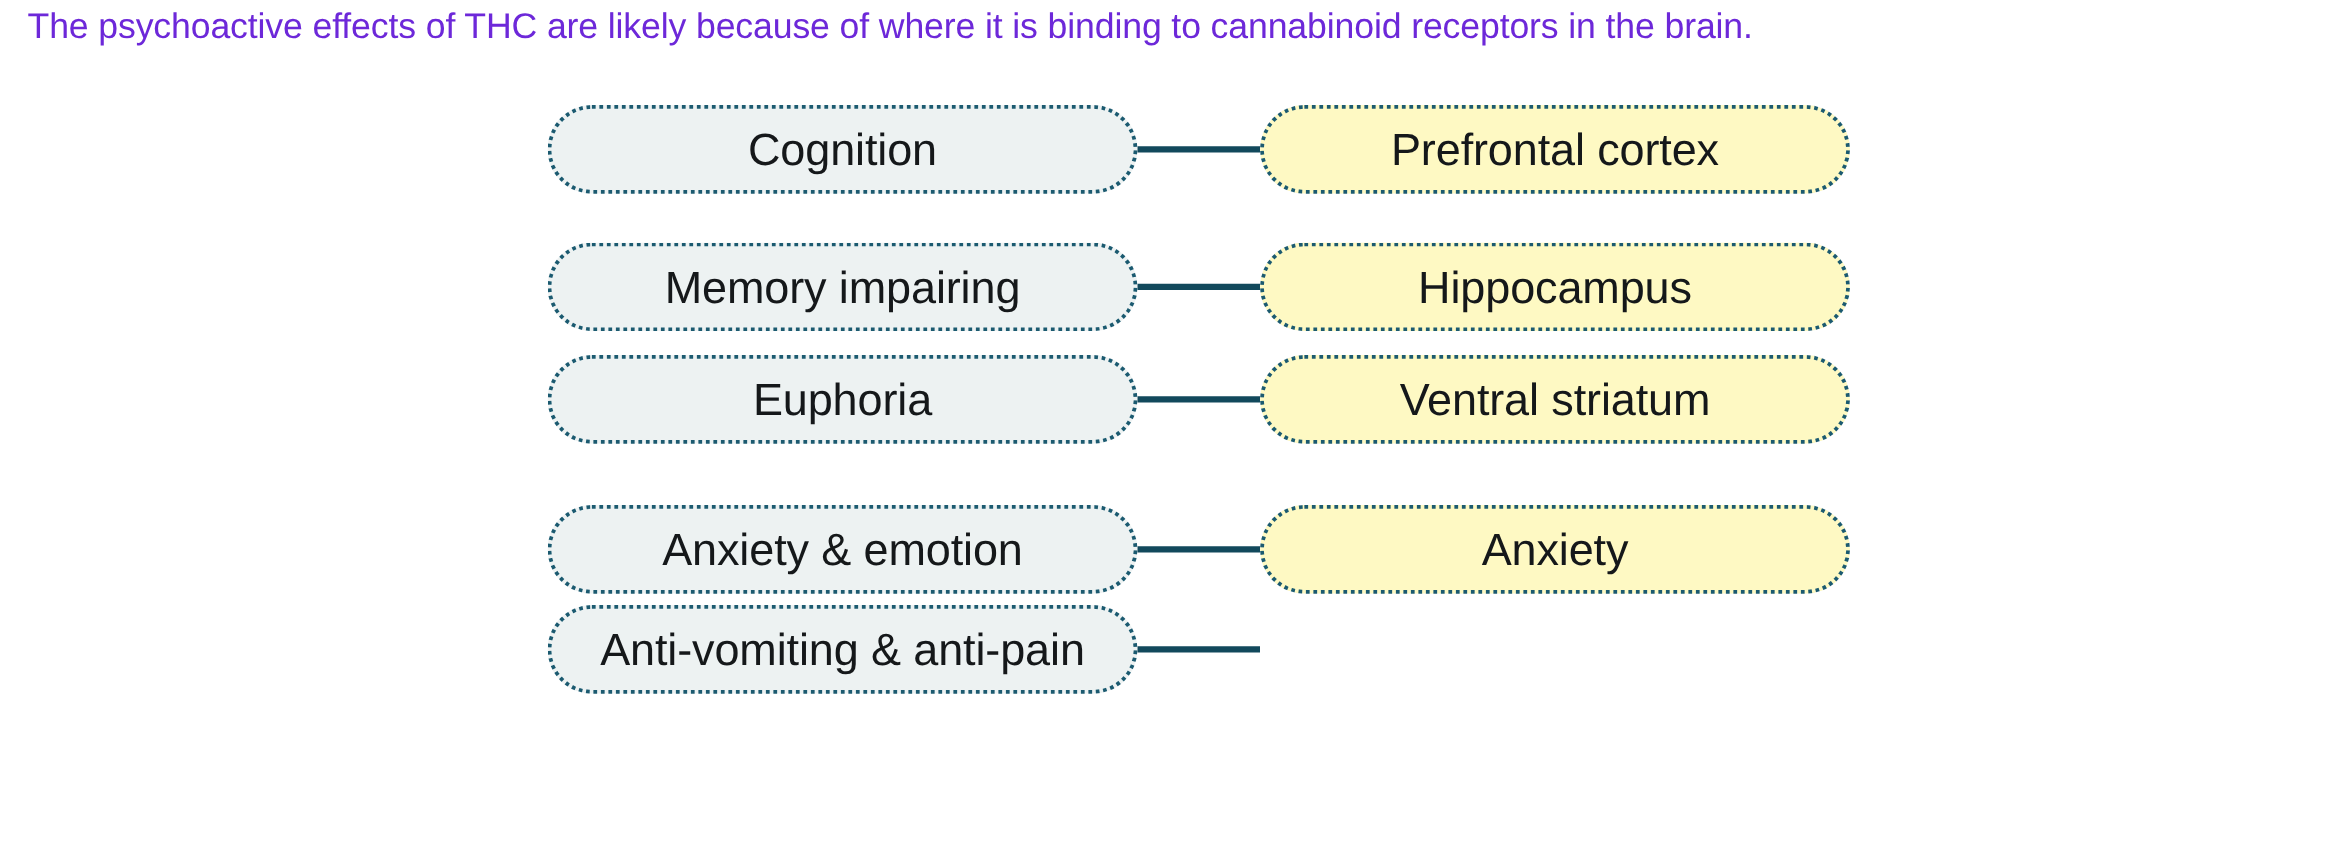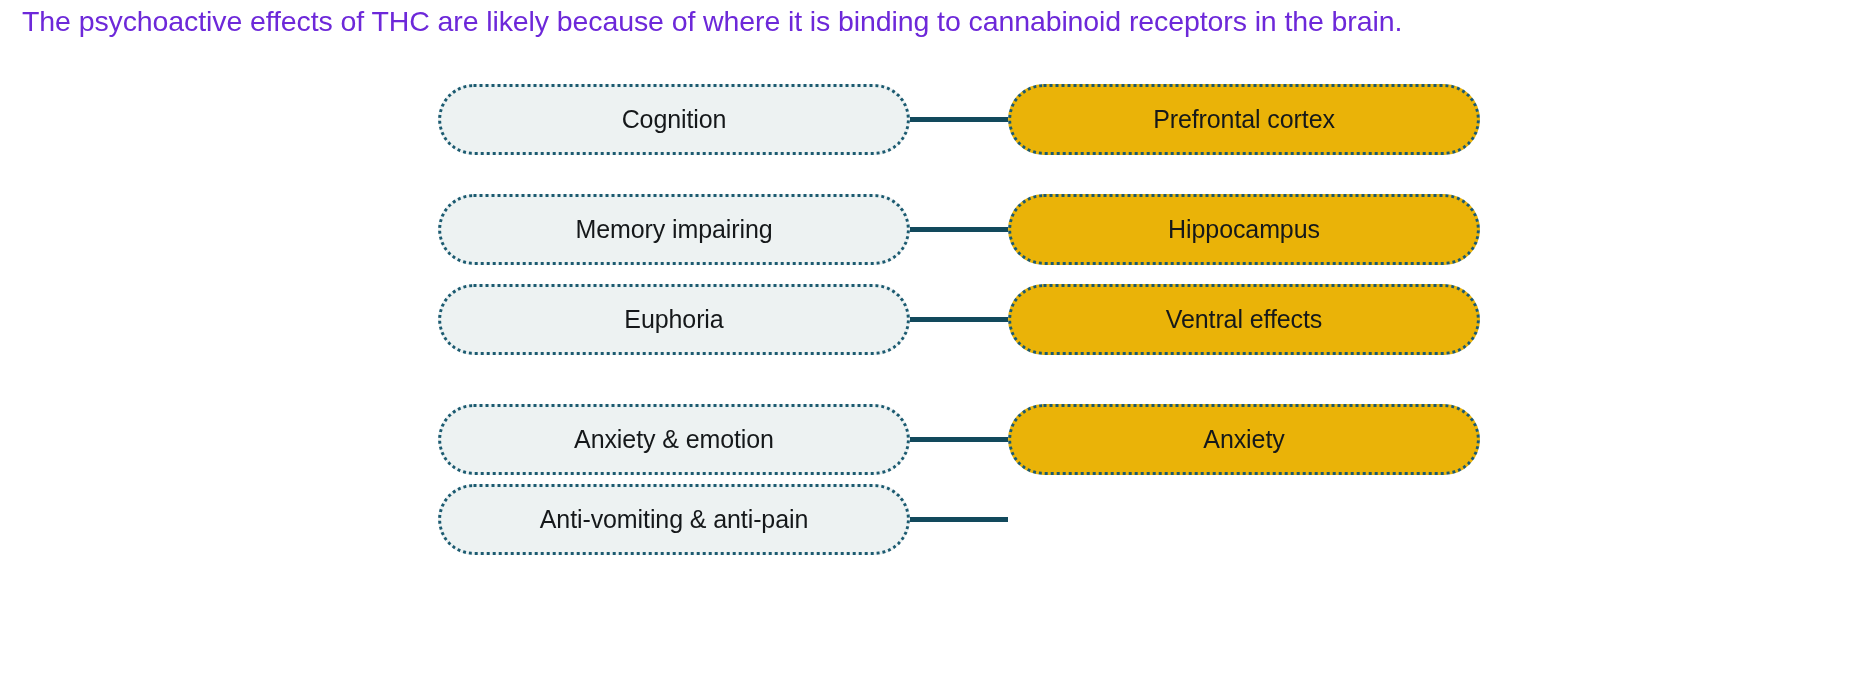--- a/index.html
+++ b/index.html
@@ -48,37 +48,37 @@
   .pill {
     position: absolute;
     top: 0;
     height: 71px;
     box-sizing: border-box;
     border: 3px dotted #1b5a70;
     border-radius: 40px;
     display: flex;
     align-items: center;
     justify-content: center;
-    font-size: 25px;
+    font-size: 36px;
     color: #15181a;
     font-family: "Liberation Sans", sans-serif;
     white-space: nowrap;
     letter-spacing: -0.1px;
   }
 
   .pill.left {
     left: 438px;
     width: 472px;
     background: #edf2f2;
   }
 
   .pill.right {
     left: 1008px;
     width: 472px;
-    background: #eab308;
+    background: #fef9c3;
   }
 
   .connector {
     position: absolute;
     left: 910px;
     top: 33px;
     width: 98px;
     height: 5px;
     background: #12495c;
   }
@@ -98,21 +98,21 @@
 
   <div class="row" style="top:132px;padding-left:46px;">
     <div class="pill left">Memory impairing</div>
     <div class="connector"></div>
     <div class="pill right">Hippocampus</div>
   </div>
 
   <div class="row" style="top:222px;border-radius:12px;">
     <div class="pill left">Euphoria</div>
     <div class="connector"></div>
-    <div class="pill right">Ventral effects</div>
+    <div class="pill right">Ventral striatum</div>
   </div>
 
   <div class="row" style="top:342px;">
     <div class="pill left">Anxiety &amp; emotion</div>
     <div class="connector"></div>
     <div class="pill right">Anxiety</div>
   </div>
 
   <div class="row" style="top:422px;">
     <div class="pill left">Anti-vomiting &amp; anti-pain</div>

